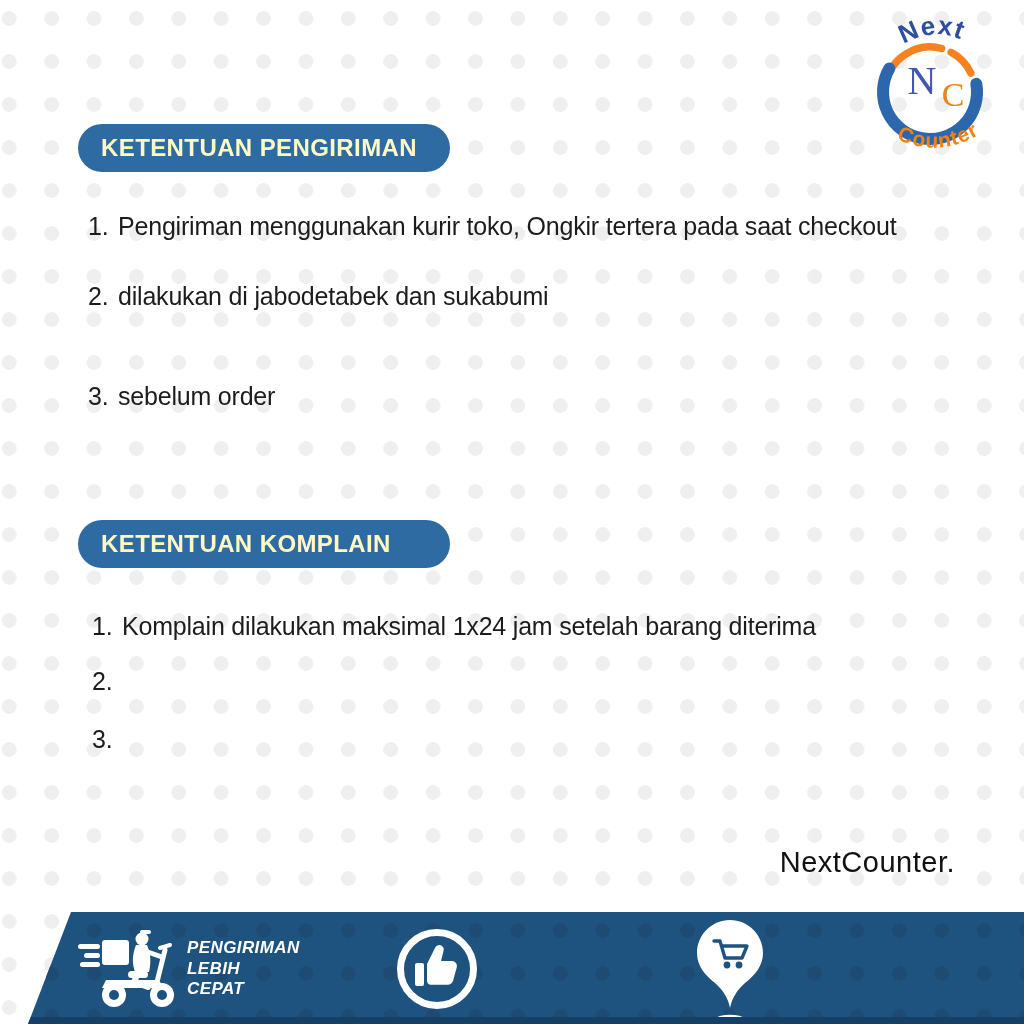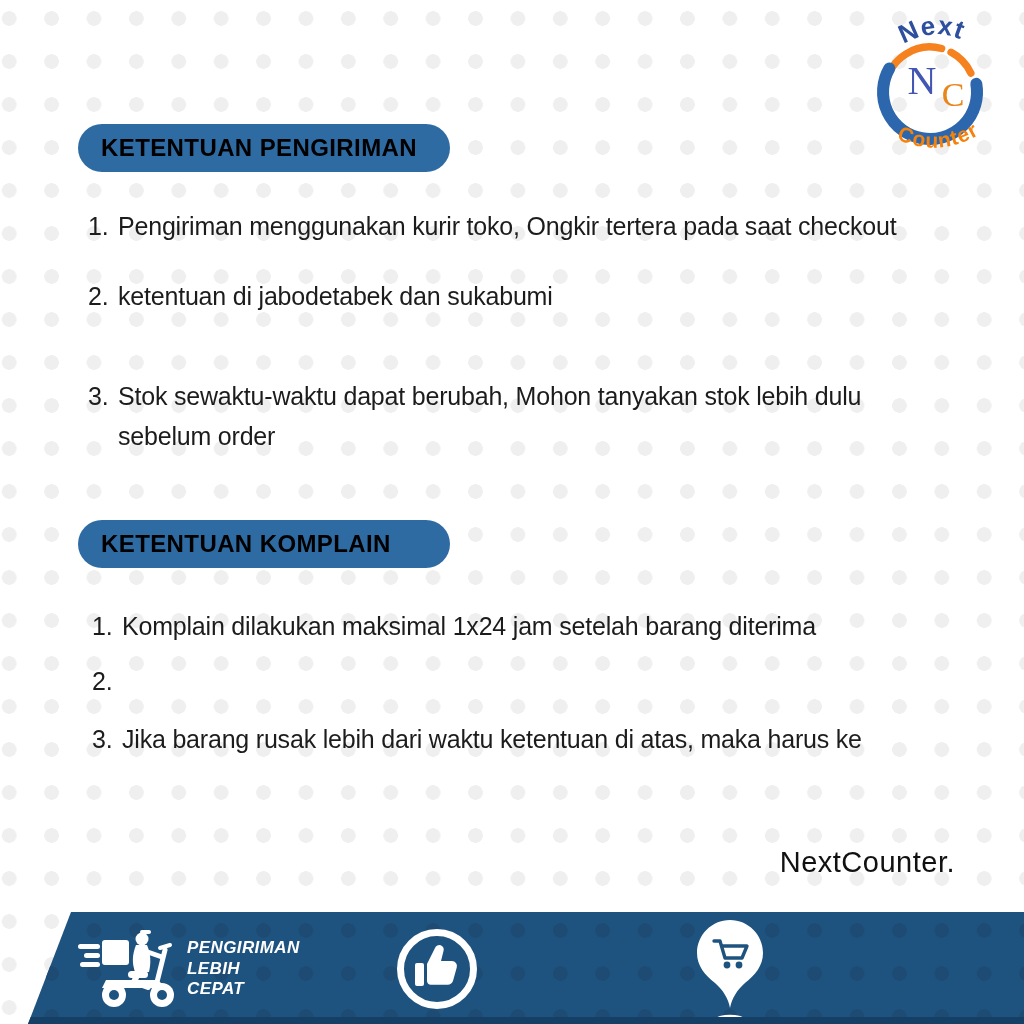--- a/index.html
+++ b/index.html
@@ -3,21 +3,21 @@
 <meta charset="utf-8">
 <style>
   html,body{margin:0;padding:0;}
   body{width:1024px;height:1024px;position:relative;overflow:hidden;
        font-family:"Liberation Sans", sans-serif;
        background-color:#ffffff;
        background-image:radial-gradient(circle, #efefef 7px, rgba(255,255,255,0) 7.6px);
        background-size:42.4px 43px;
        background-position:-12px -3px;}
   .pill{position:absolute;left:78px;width:372px;height:48px;border-radius:25px;
-        background:#2f6ba3;color:#000000;font-size:24px;font-weight:600;
+        background:#2f6ba3;color:#fef9c3;font-size:24px;font-weight:600;
         letter-spacing:.4px;line-height:48px;padding-left:23px;box-sizing:border-box;
         white-space:nowrap;}
   .list-item{position:absolute;display:flex;color:#1c1c1c;font-size:25px;
              letter-spacing:-.2px;line-height:40px;white-space:nowrap;}
   .num{width:30px;flex:0 0 30px;}
   .lines div{white-space:nowrap;}
   .signature{position:absolute;top:846px;right:69px;font-size:29px;color:#111111;
              letter-spacing:.5px;margin-left:22px;}
   .banner{position:absolute;left:0;top:912px;width:1024px;height:112px;
           background-color:#1e5380;
@@ -62,49 +62,47 @@
 <div class="list-item" style="top:206px;left:88px">
   <span class="num">1.</span>
   <div class="lines">
       <div>Pengiriman menggunakan kurir toko, Ongkir tertera pada saat checkout</div>
     </div>
 </div>
 
 <div class="list-item" style="top:276px;left:88px">
   <span class="num">2.</span>
   <div class="lines">
-    <div>ketentuan di jabodetabek dan sukabumi</div>
+    <div>dilakukan di jabodetabek dan sukabumi</div>
   </div>
 </div>
 
 <div class="list-item" style="top:376px;left:88px">
   <span class="num">3.</span>
   <div class="lines">
-    <div>Stok sewaktu-waktu dapat berubah, Mohon tanyakan stok lebih dulu</div>
     <div>sebelum order</div>
   </div>
 </div>
 
 <div class="pill" style="top:520px">KETENTUAN KOMPLAIN</div>
 
 <div class="list-item" style="top:606px;left:92px">
   <span class="num">1.</span>
   <div class="lines">
       <div>Komplain dilakukan maksimal 1x24 jam setelah barang diterima</div>
     </div>
 </div>
 
 <div class="list-item" style="top:661px;left:92px">
   <span class="num">2.</span>
 </div>
 
 <div class="list-item" style="top:718px;left:92px;line-height:43px">
   <span class="num">3.</span>
   <div class="lines">
-    <div>Jika barang rusak lebih dari waktu ketentuan di atas, maka harus ke</div>
   </div>
 </div>
 
 <div class="signature">NextCounter.</div>
 
 <div class="banner">
 
   <svg style="position:absolute;left:78px;top:18px" width="110" height="80" viewBox="0 0 110 80" xmlns="http://www.w3.org/2000/svg">
     <g fill="#ffffff">
       <rect x="0" y="14" width="22" height="5" rx="2.5"></rect>

